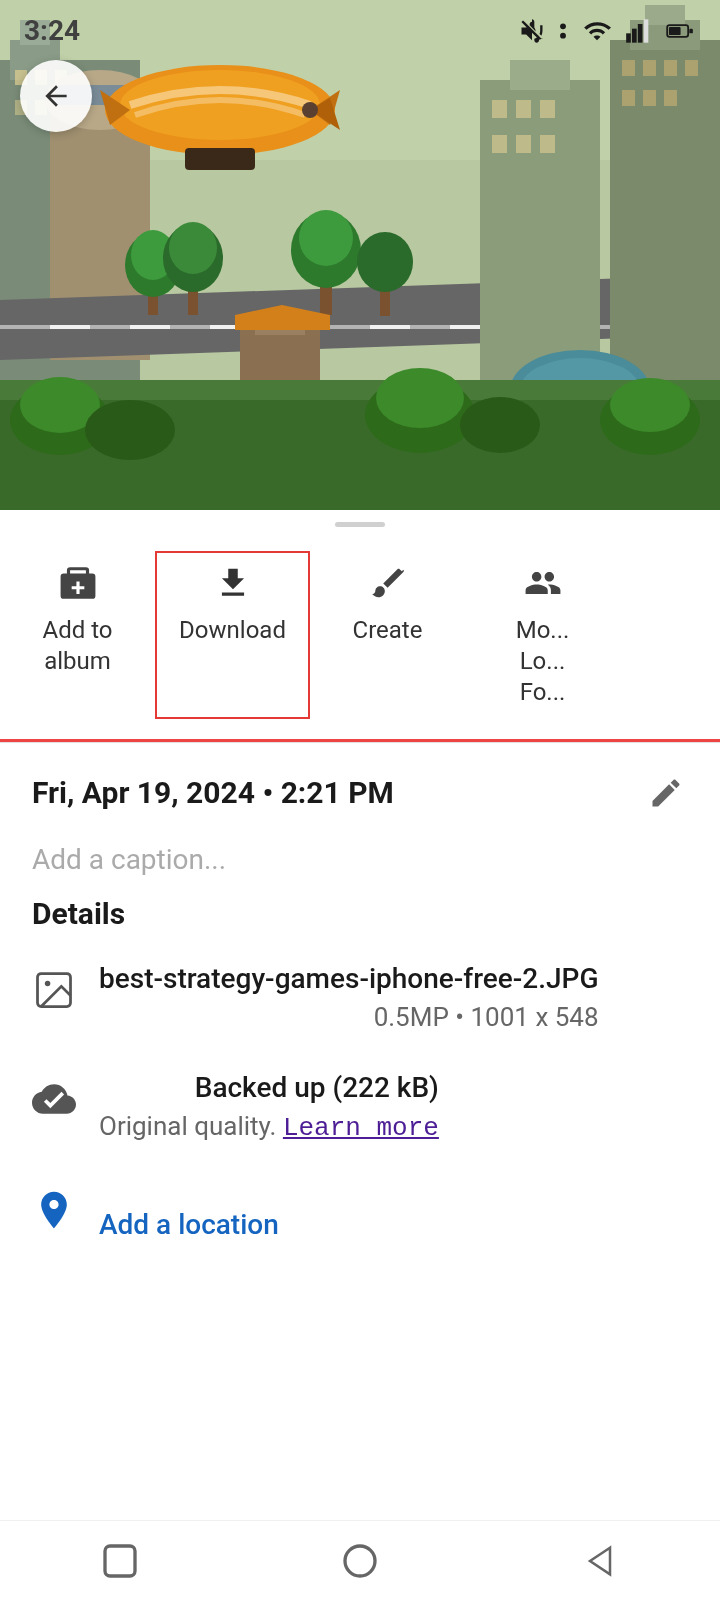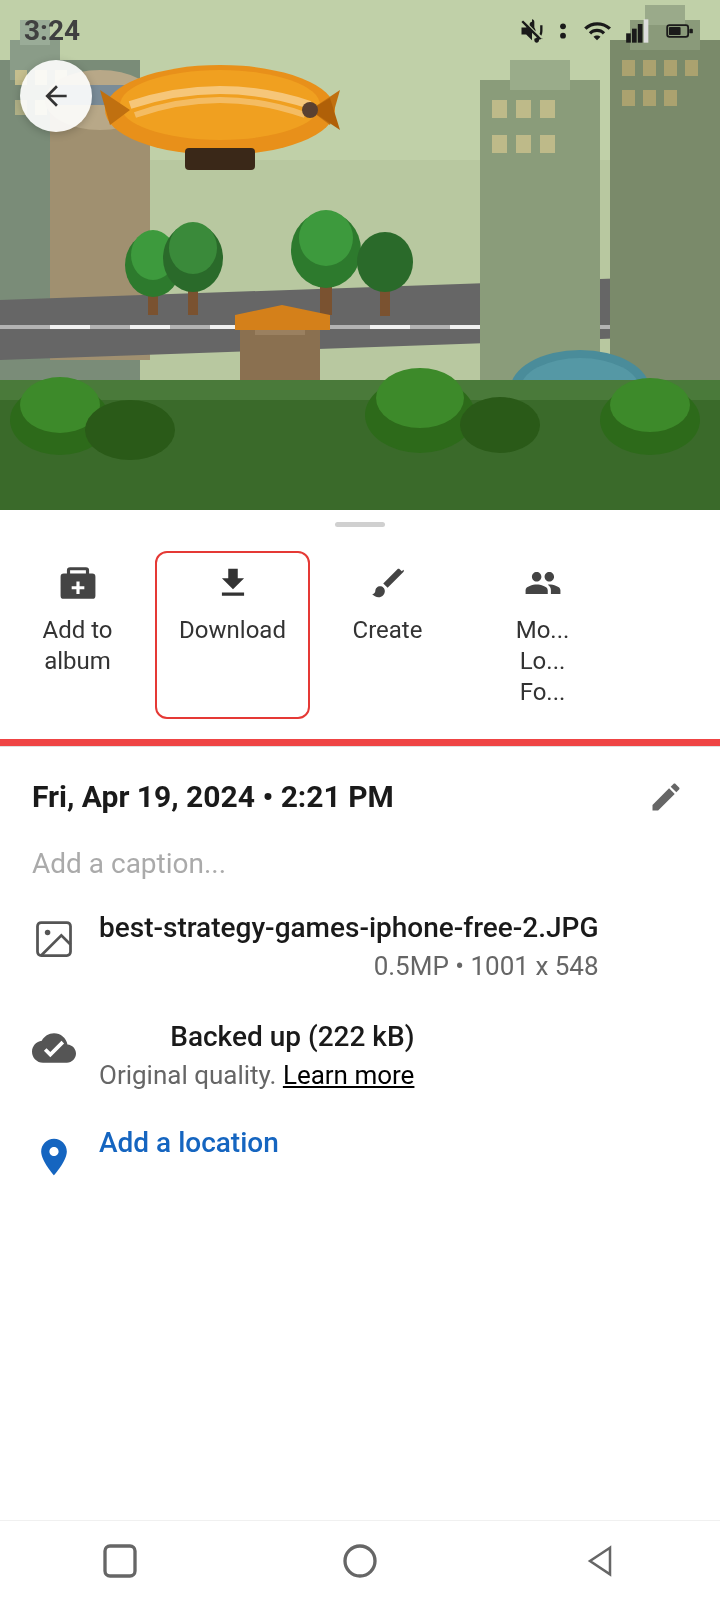--- a/index.html
+++ b/index.html
@@ -90,35 +90,35 @@
       background: #d0d0d0;
       border-radius: 3px;
     }
 
     
     .action-bar {
       display: flex;
       background: #fff;
       padding: 16px 0 20px;
       overflow-x: auto;
-      border-bottom: 7px solid #ef4444;
+      border-bottom: 3px solid #ef4444;
     }
     .action-item {
       display: flex;
       flex-direction: column;
       align-items: center;
       justify-content: flex-start;
       min-width: 155px;
       padding: 10px 12px;
       cursor: pointer;
       gap: 10px;
     }
     .action-item.highlighted {
       border: 2.5px solid #e53935;
-      border-radius: 12px;
+      border-radius: 0;
       padding: 8px 12px;
     }
     .action-icon {
       width: 44px;
       height: 44px;
       display: flex;
       align-items: center;
       justify-content: center;
     }
     .action-label {
@@ -148,21 +148,21 @@
       width: 44px;
       height: 44px;
       display: flex;
       align-items: center;
       justify-content: center;
       cursor: pointer;
     }
     .caption-placeholder {
       font-size: 28px;
       color: #aaa;
-      margin-bottom: 28px;
+      margin-bottom: 20px;
     }
     .details-title {
       font-size: 30px;
       font-weight: 700;
       color: #1a1a1a;
       margin-bottom: 28px;
     }
     .detail-row {
       display: flex;
       align-items: flex-start;
@@ -185,27 +185,29 @@
       color: #1a1a1a;
       font-weight: 500;
       line-height: 1.4;
     }
     .detail-secondary {
       font-size: 26px;
       color: #666;
       margin-top: 4px;
     }
     .detail-secondary a {
-      color: #000000;
+      color: #4c1d95;
       text-decoration: underline;
+      font-family: Liberation Mono, monospace;
     }
     .detail-link {
       font-size: 28px;
       color: #1565C0;
       font-weight: 500;
+      margin-top: 29px;
     }
 
     
     .bottom-nav {
       position: fixed;
       bottom: 0;
       left: 0;
       width: 720px;
       height: 80px;
       background: #fff;
@@ -436,20 +438,21 @@
       <span class="date-text">Fri, Apr 19, 2024 • 2:21 PM</span>
       <div class="edit-icon">
         <svg width="36" height="36" viewBox="0 0 24 24">
           <path d="M3 17.25V21h3.75L17.81 9.94l-3.75-3.75L3 17.25zM20.71 7.04c.39-.39.39-1.02 0-1.41l-2.34-2.34c-.39-.39-1.02-.39-1.41 0l-1.83 1.83 3.75 3.75 1.83-1.83z" fill="#666"></path>
         </svg>
       </div>
     </div>
 
     <div class="caption-placeholder">Add a caption...</div>
 
+    <div class="details-title">Details</div>
 
     <div class="detail-row">
       <div class="detail-icon">
         <svg width="44" height="44" viewBox="0 0 24 24">
           <rect x="3" y="3" width="18" height="18" rx="2" stroke="#555" stroke-width="1.5" fill="none"></rect>
           <circle cx="8.5" cy="8.5" r="1.5" fill="#555"></circle>
           <path d="M21 15l-5-5L5 21" stroke="#555" stroke-width="1.5" fill="none"></path>
         </svg>
       </div>
       <div class="detail-content">

